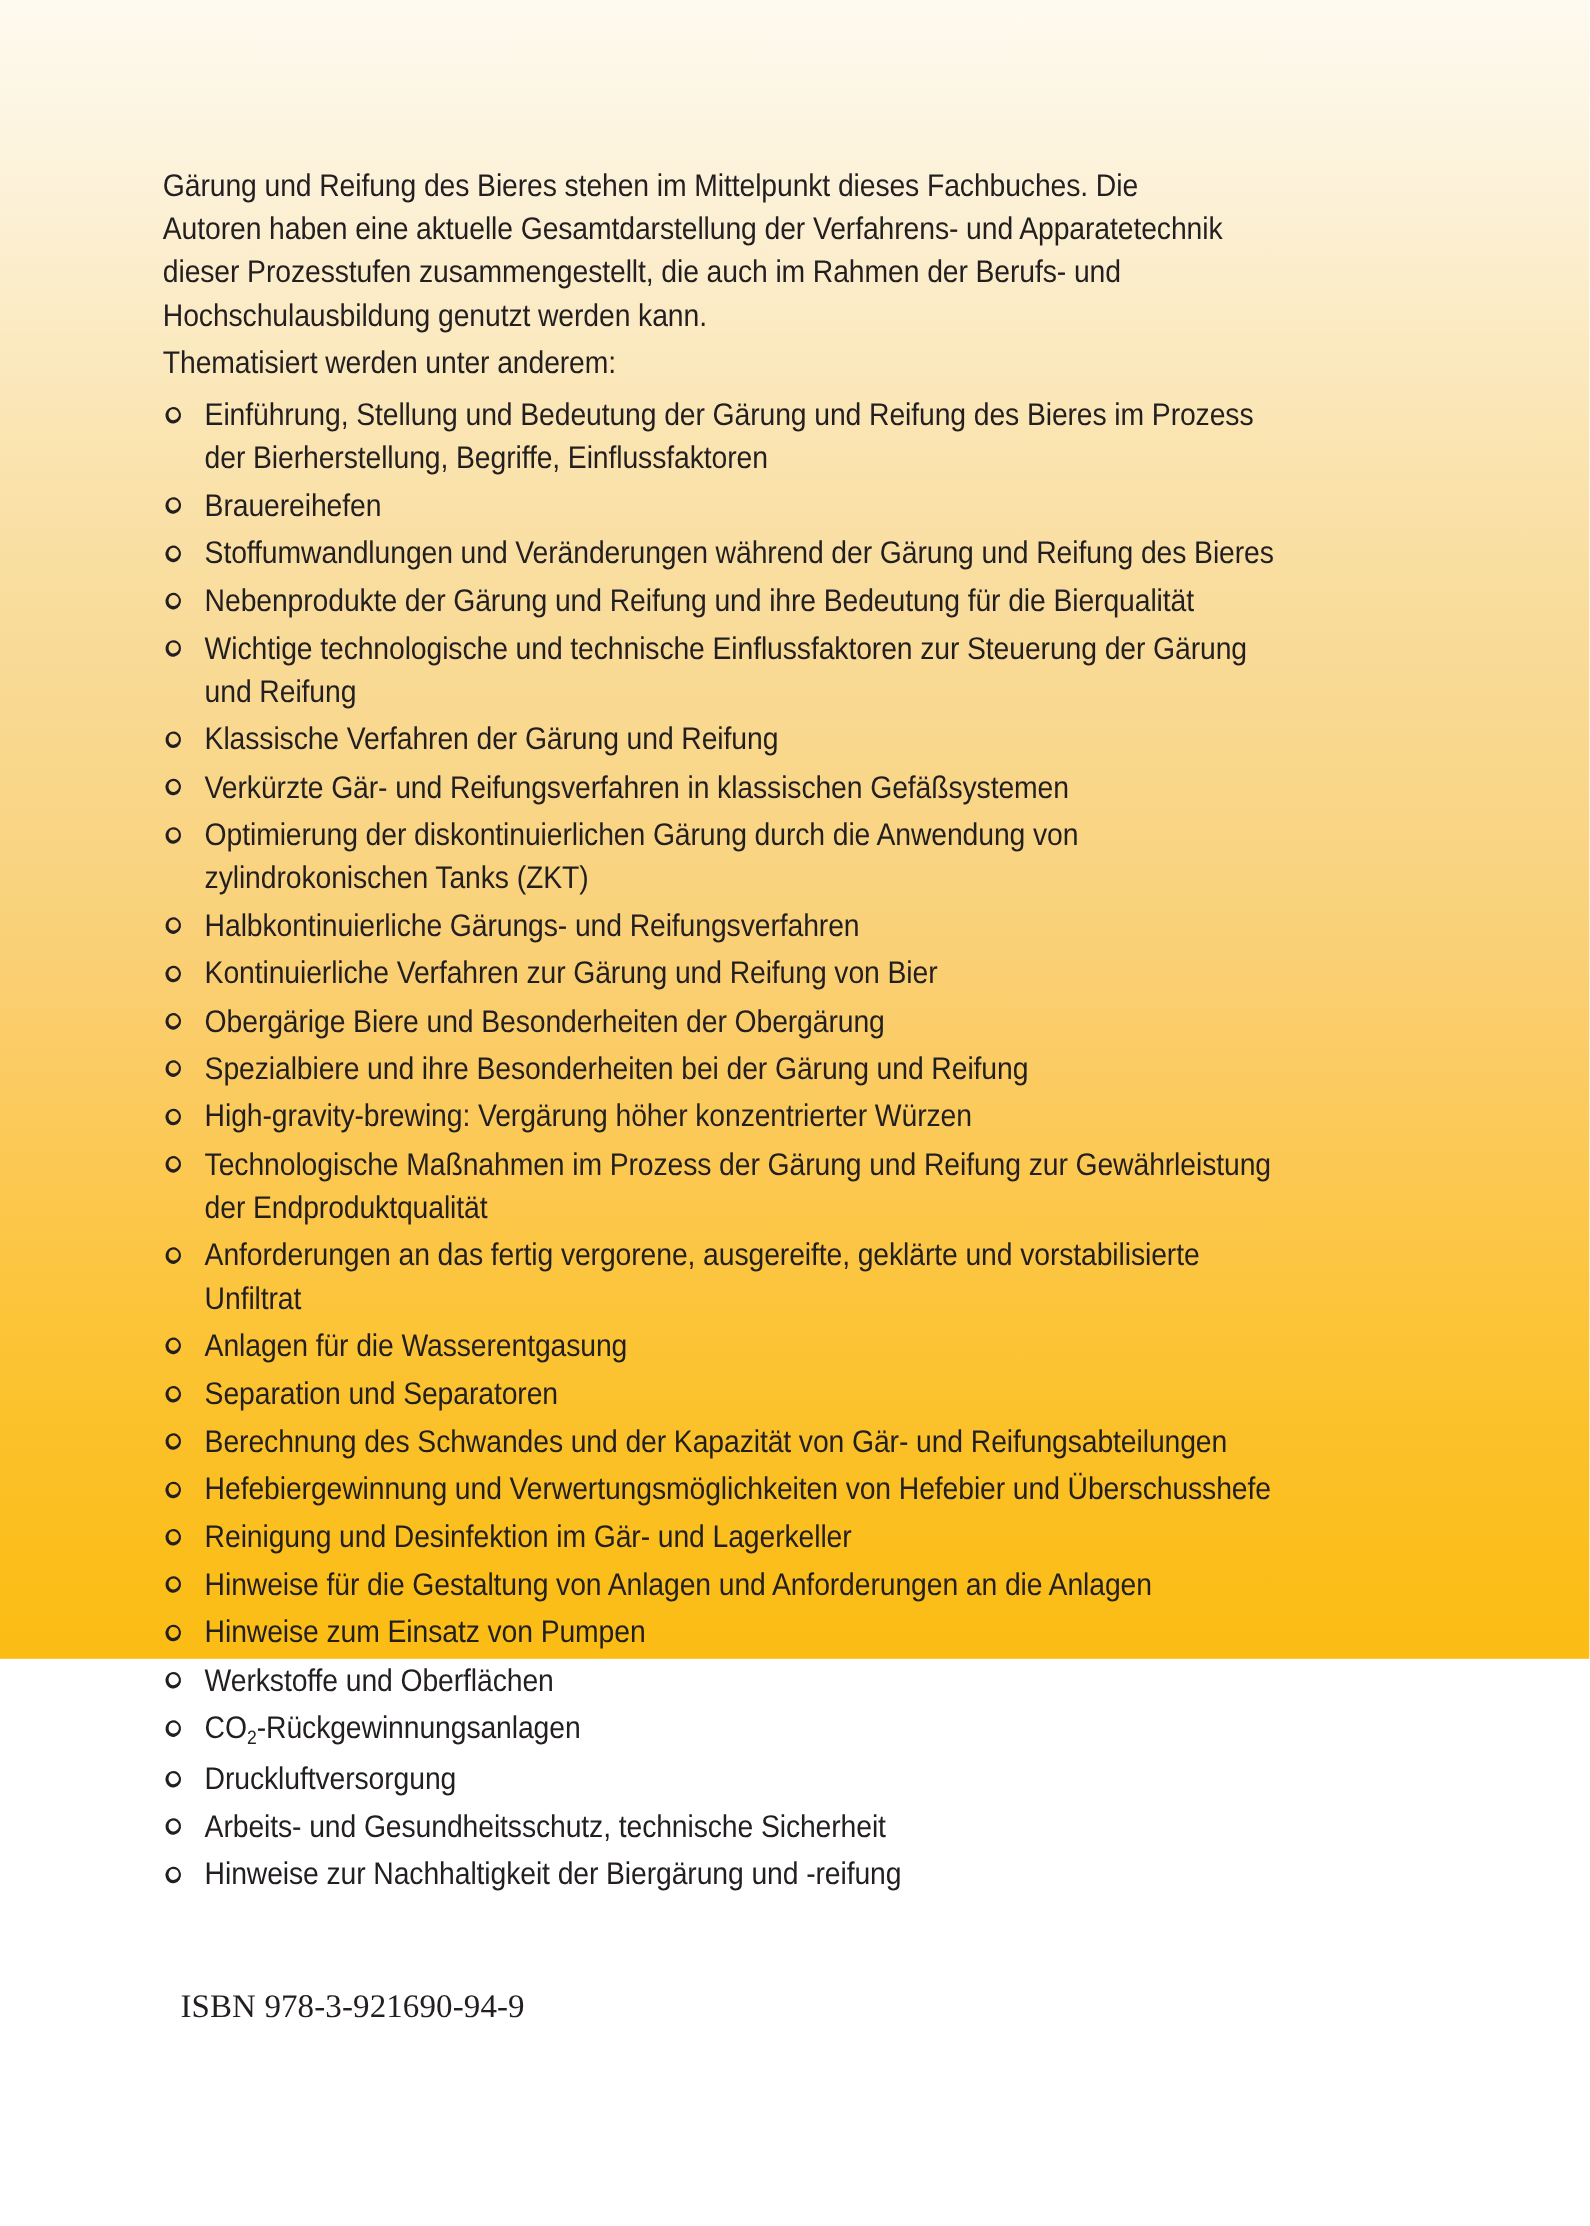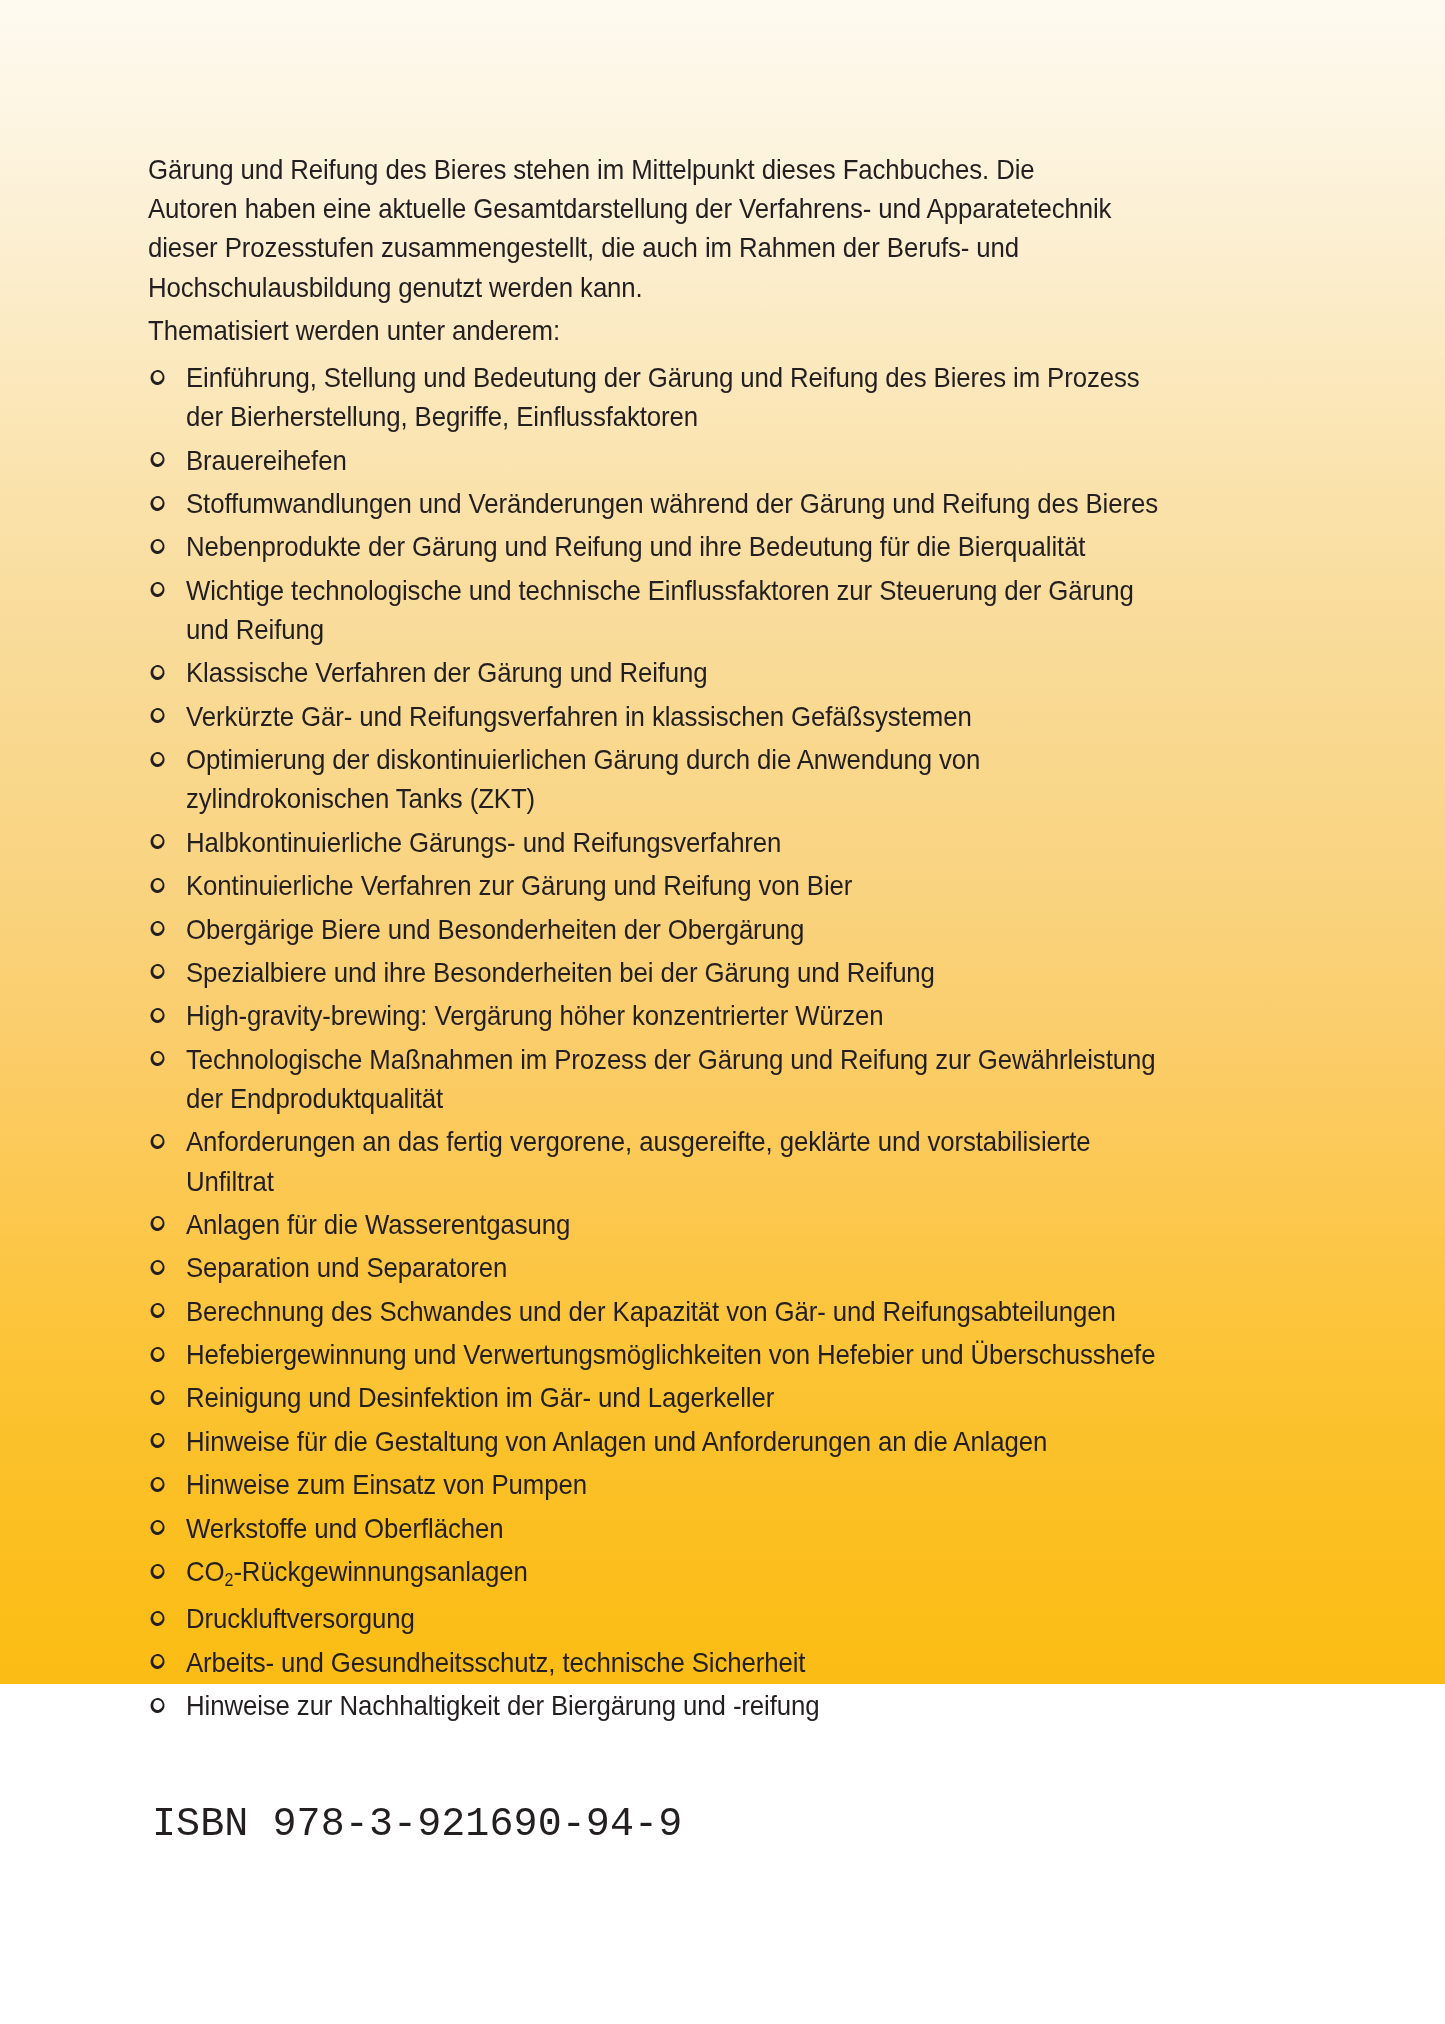--- a/index.html
+++ b/index.html
@@ -12,21 +12,21 @@
     width: 1445px;
     height: 2024px;
     overflow: hidden;
     font-family: "Liberation Sans", "DejaVu Sans", sans-serif;
     -webkit-font-smoothing: antialiased;
   }
 
   #back-cover {
     position: relative;
     width: 1445px;
-    height: 1684px;
+    height: 1508px;
     box-sizing: border-box;
     background: linear-gradient(
       to bottom,
       #fefaf0 0%,
       #fdf6e4 6%,
       #fcf0d4 13%,
       #fbe9bf 21%,
       #fae2ab 29%,
       #f9dc9b 37%,
       #f9d88d 45%,
@@ -112,24 +112,24 @@
   .topic-text sub {
     font-size: 0.62em;
     vertical-align: baseline;
     position: relative;
     bottom: -0.26em;
     letter-spacing: 0;
   }
 
   .isbn {
     position: absolute;
-    left: 152px;
+    left: 164px;
     top: 1806px;
-    font-family: Liberation Mono, monospace;
-    font-size: 40px;
+    font-family: Liberation Serif, serif;
+    font-size: 30px;
     line-height: 38px;
     letter-spacing: 0.1px;
     color: #231f20;
     margin: 0;
   }
 </style>
 </head>
 <body>
 
 <div id="back-cover">

